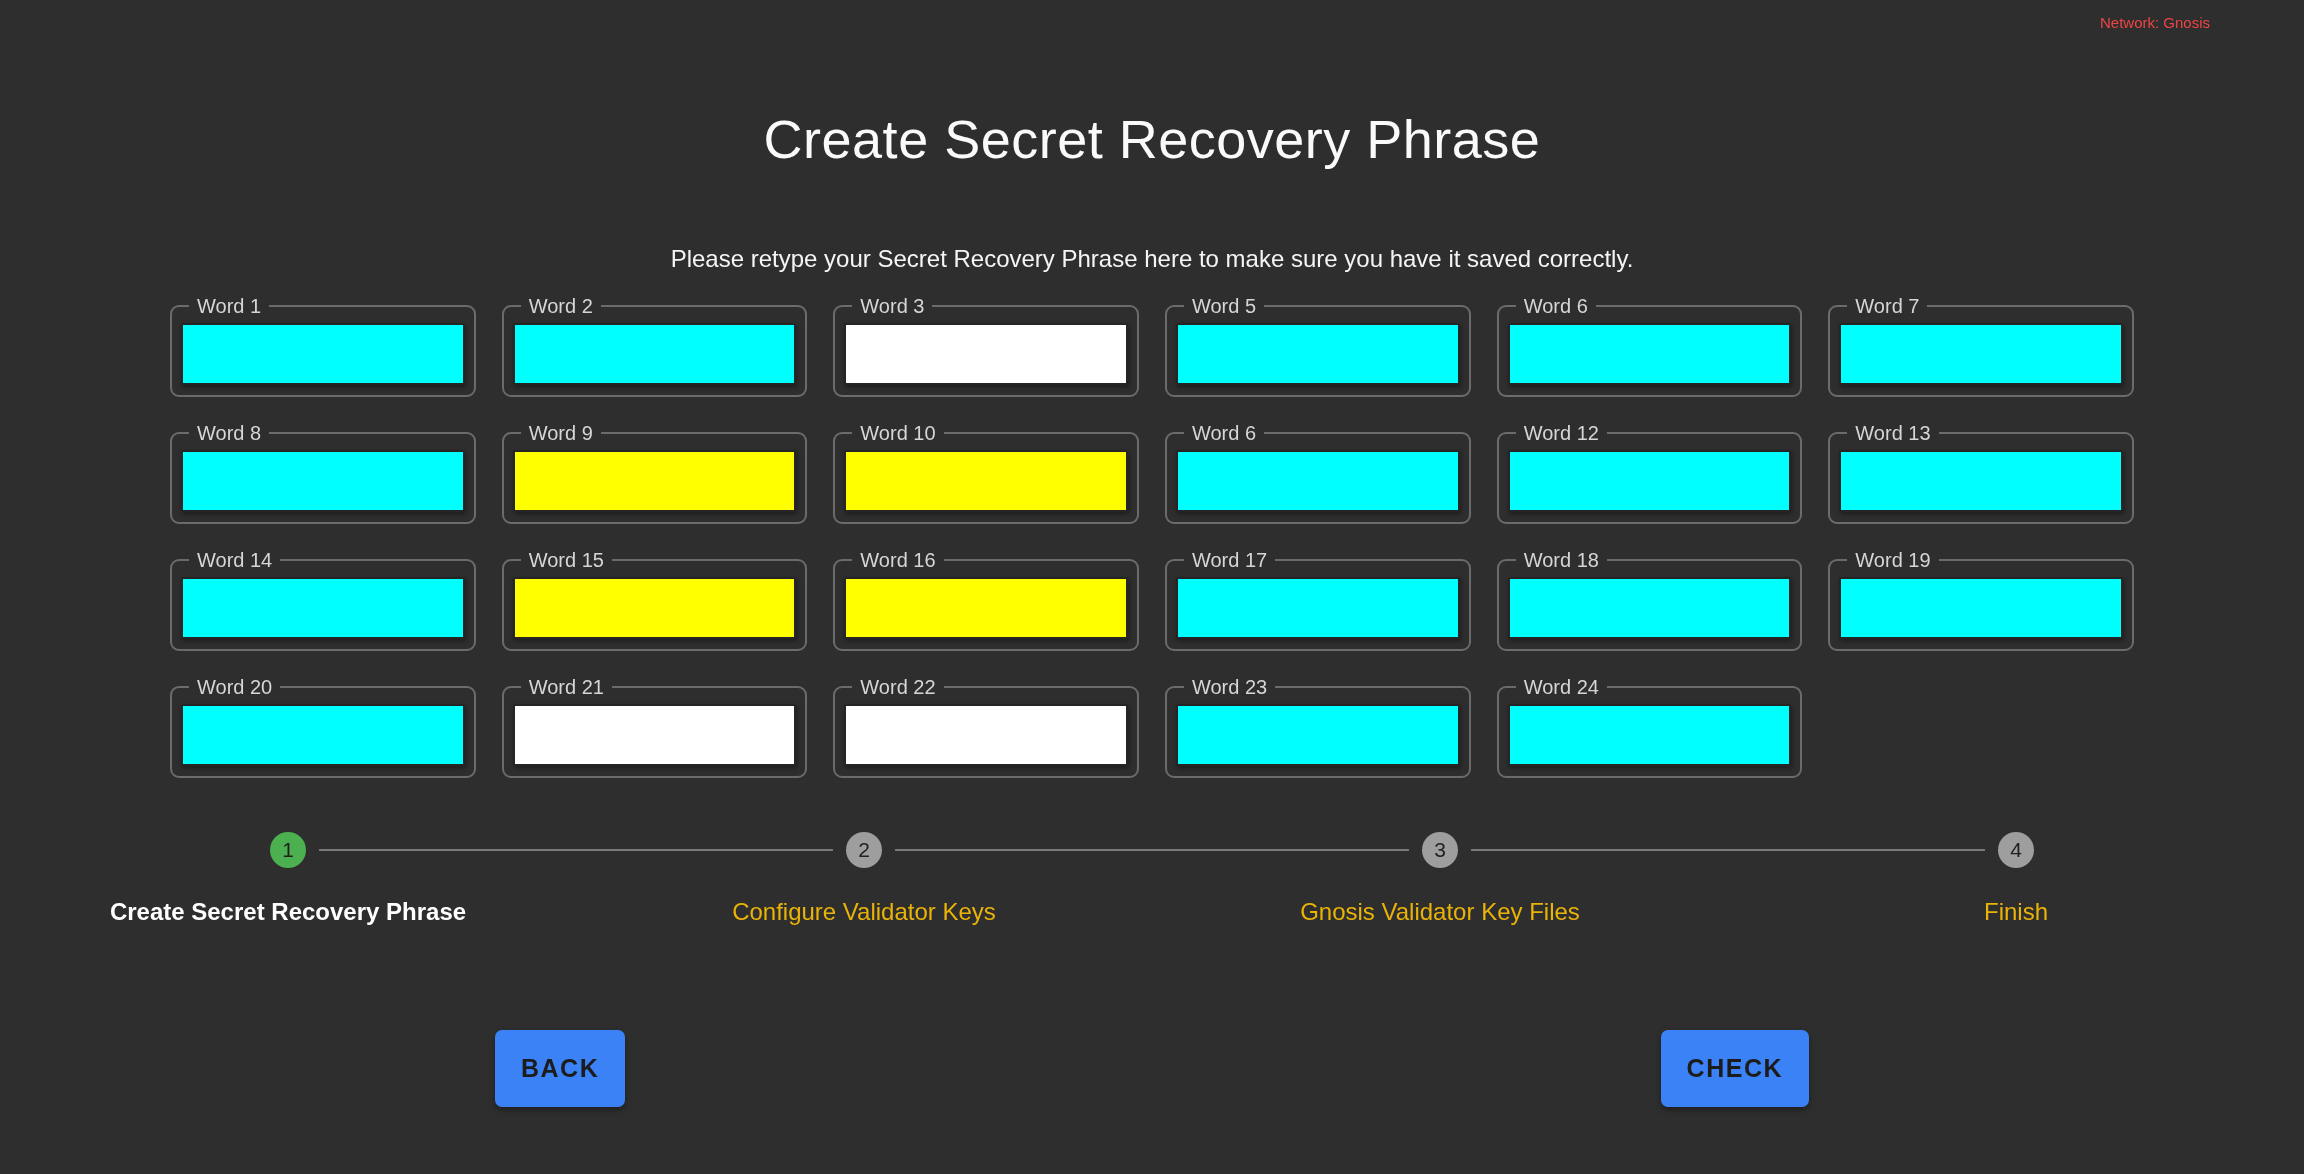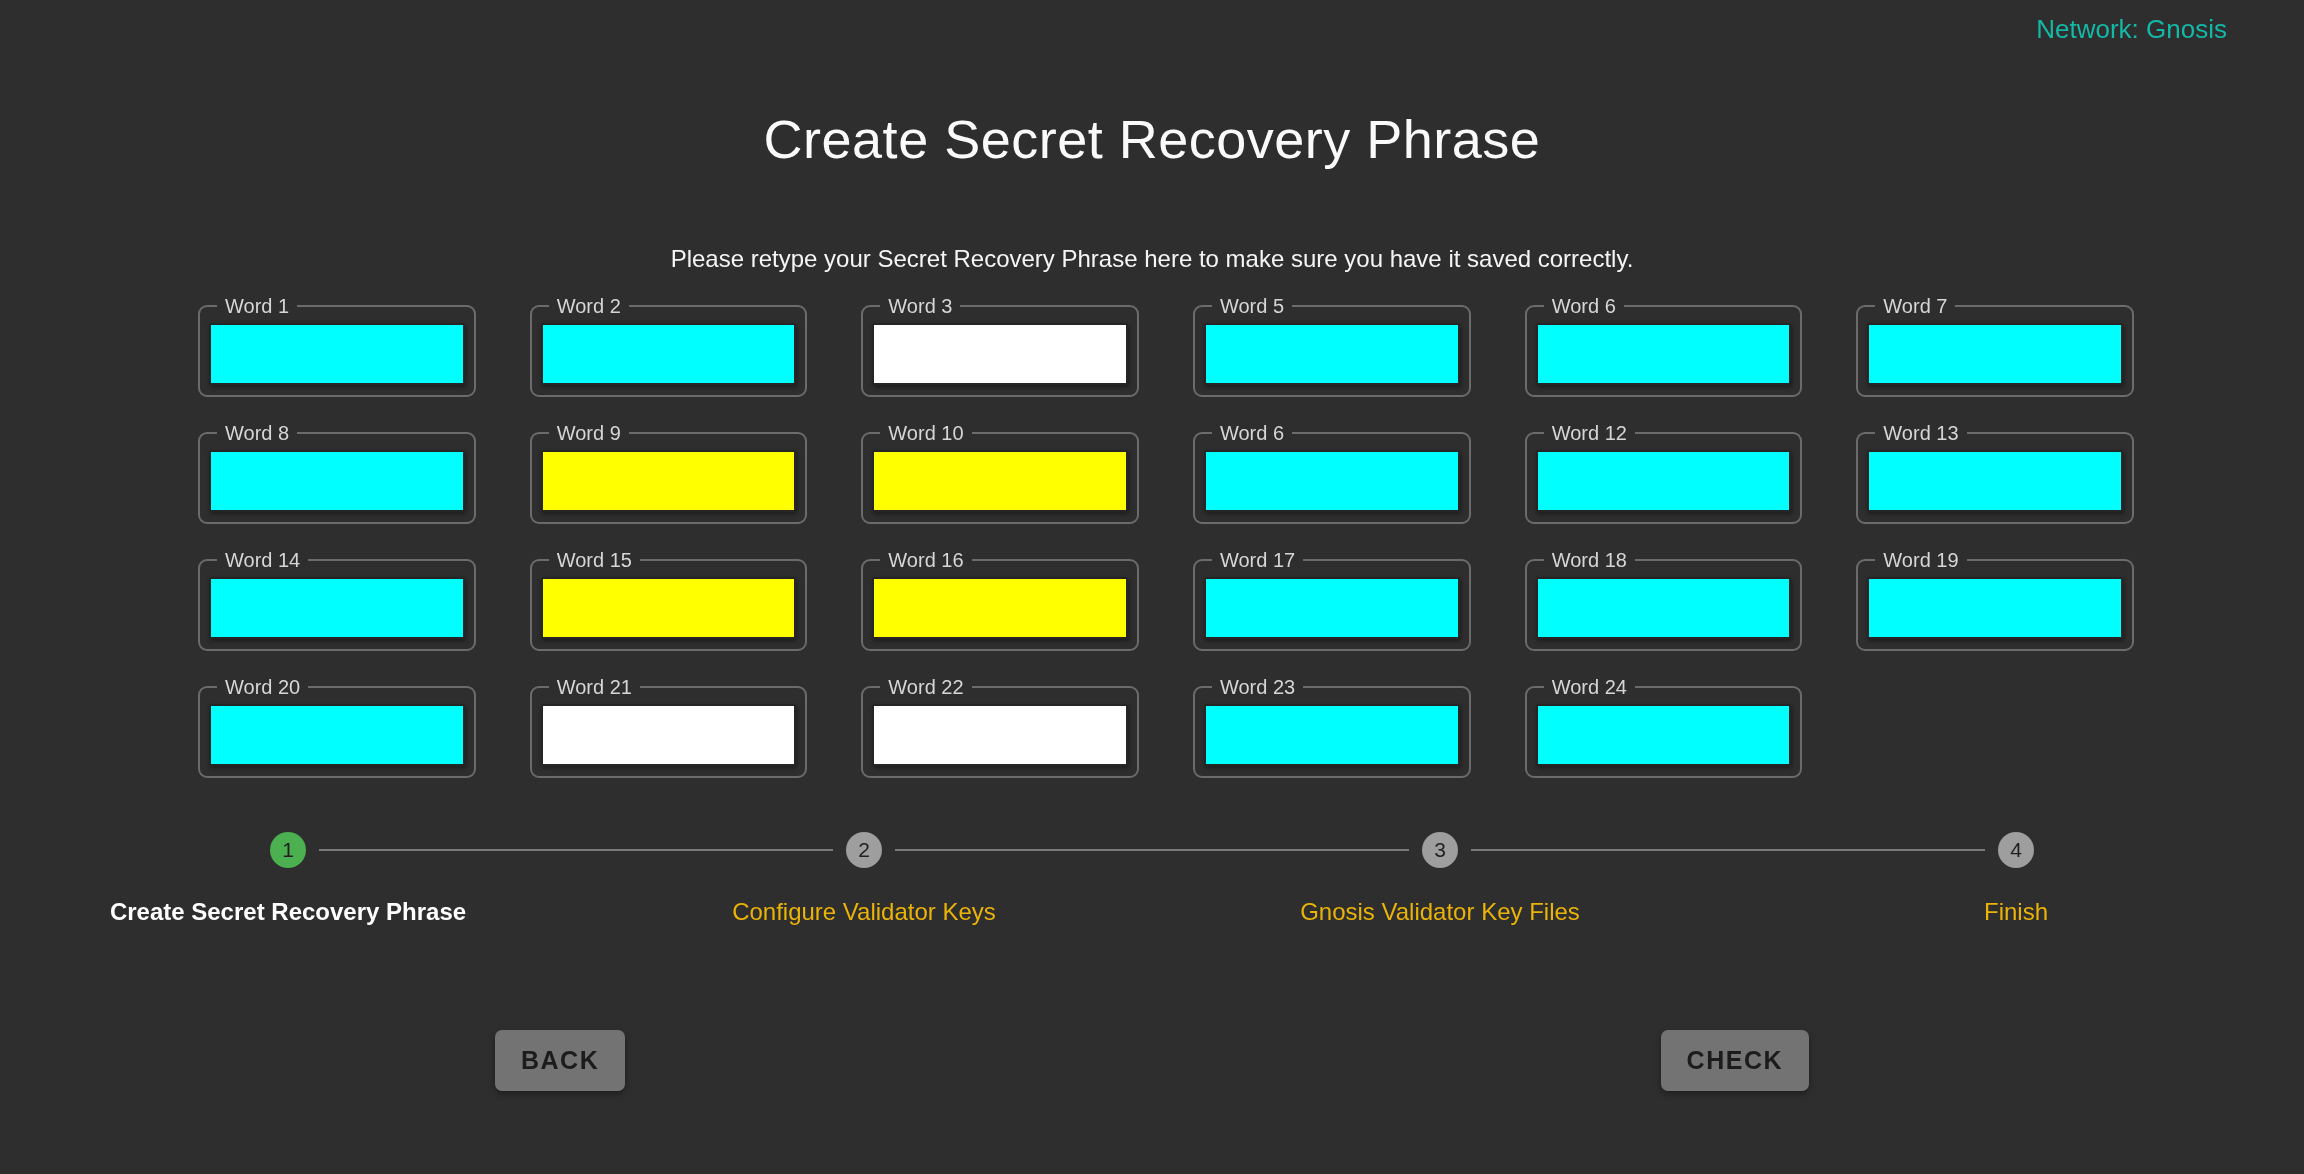--- a/index.html
+++ b/index.html
@@ -5,23 +5,23 @@
   * { margin: 0; padding: 0; box-sizing: border-box; }
   html, body {
     width: 2304px; height: 1174px;
     background: #2e2e2e;
     font-family: "Liberation Sans", "DejaVu Sans", sans-serif;
     overflow: hidden;
     position: relative;
   }
   .network-label {
     position: absolute;
-    top: 14px; right: 77px;
-    font-size: 26px;
-    color: #14b8a6;
+    top: 14px; right: 94px;
+    font-size: 15px;
+    color: #ef4444;
   }
   .page-title {
     margin-top: 108px;
     text-align: center;
     font-size: 54px;
     font-weight: 300;
     color: #fafafa;
     letter-spacing: 0.5px;
   }
   .page-subtitle {
@@ -37,21 +37,20 @@
     display: grid;
     grid-template-columns: repeat(6, 1fr);
     column-gap: 26px;
     row-gap: 25px;
   }
   fieldset.word {
     border: 2px solid #6b6b6b;
     border-radius: 9px;
     padding: 6px 9px 10px 9px;
     min-inline-size: 0;
-    margin-left: 28px;
   }
   fieldset.word legend {
     margin-left: 8px;
     padding: 0 8px;
     font-size: 20px;
     color: #d6d6d6;
     line-height: 1.1;
   }
   .word-input {
     display: block;
@@ -103,29 +102,29 @@
     color: #ffffff;
     font-weight: 700;
   }
   .actions-row {
     margin-top: 104px;
     display: flex;
     justify-content: space-between;
     padding: 0 495px;
   }
   .action-button {
-    background: #737373;
+    background: #3b82f6;
     color: #1c1c1c;
     border: none;
     border-radius: 7px;
     font-family: inherit;
     font-size: 25px;
     font-weight: 700;
     letter-spacing: 1.5px;
-    padding: 16px 26px;
+    padding: 24px 26px;
     min-width: 117px;
     box-shadow: 0 3px 6px rgba(0,0,0,0.35);
     cursor: pointer;
   }
 </style>
 </head>
 <body>
 
 <div class="network-label">Network: Gnosis</div>
 

